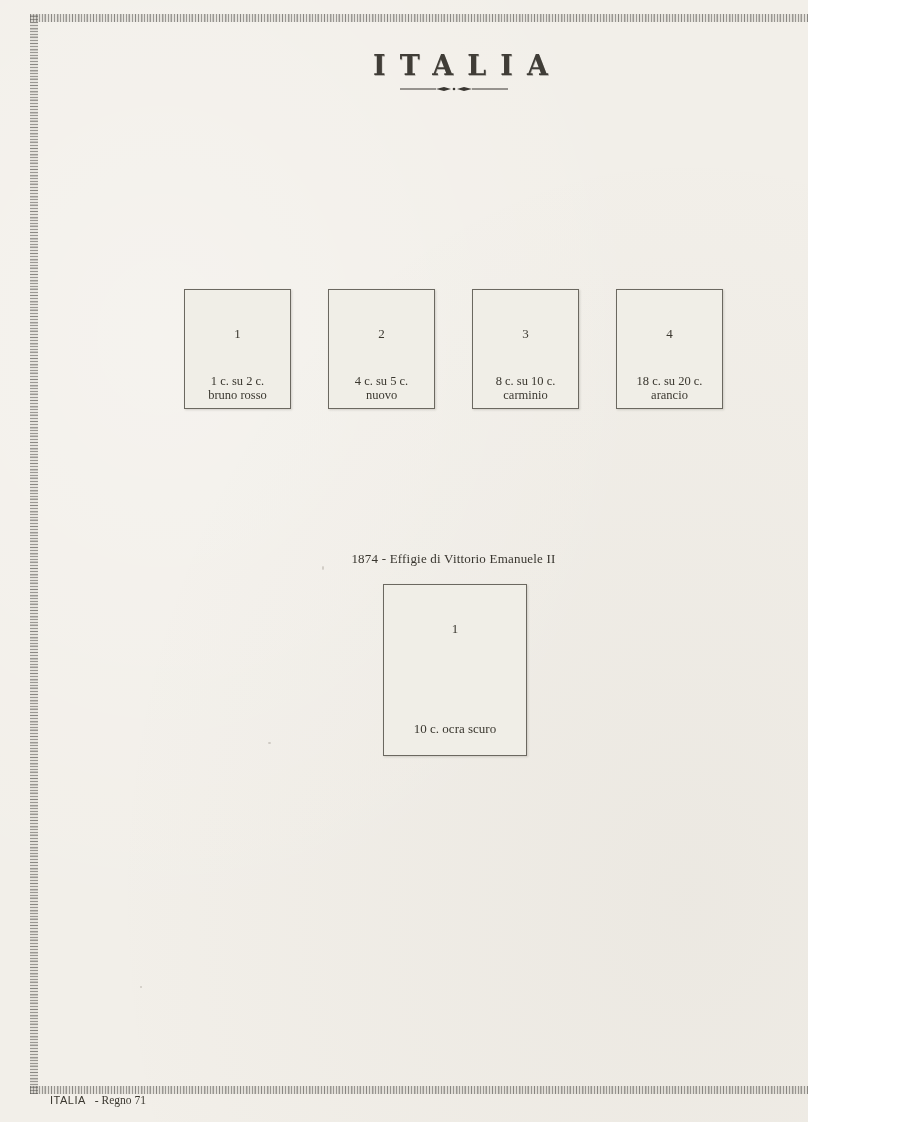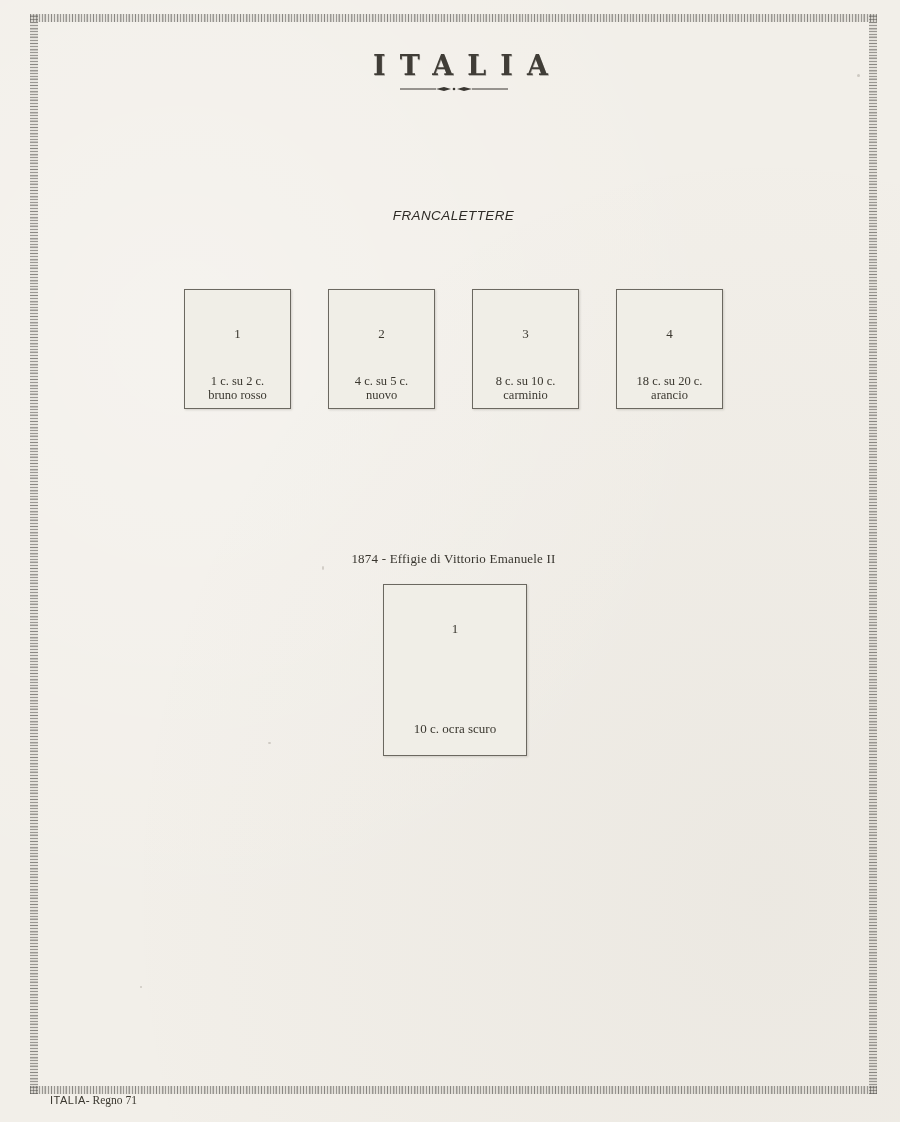--- a/index.html
+++ b/index.html
@@ -1,21 +1,21 @@
 <!DOCTYPE html>
 <html><head>
 <meta charset="utf-8">
 <style>
   html, body {
     margin: 0;
     padding: 0;
   }
   #page {
     position: relative;
-    width: 900px;
+    width: 808px;
     height: 1122px;
     background: #f2efe9;
     background-image:
       radial-gradient(ellipse at 20% 30%, rgba(255,255,255,0.25), rgba(255,255,255,0) 55%),
       radial-gradient(ellipse at 85% 80%, rgba(120,110,90,0.05), rgba(120,110,90,0) 60%);
     font-family: "Liberation Serif", serif;
     color: #35322b;
     overflow: hidden;
   }
 
@@ -116,21 +116,21 @@
     left: 50px; top: 1094px;
     font-size: 11.5px;
     color: #3a372f;
     white-space: nowrap;
   }
   .footer .album {
     font-family: "Liberation Sans", sans-serif;
     font-size: 11px;
     letter-spacing: 0.5px;
   }
-  .footer .pageno { }
+  .footer .pageno { margin-left: 9px; }
 
   
   .speck {
     position: absolute;
     border-radius: 50%;
     background: rgba(110,104,92,0.28);
   }
 </style>
 </head>
 <body>
@@ -151,21 +151,20 @@
       <g fill="#3a3732" stroke="#3a3732">
         <line x1="0" y1="5" x2="36" y2="5" stroke-width="1"></line>
         <polygon points="36,5 44,2.9 51,5 44,7.1" stroke-width="0"></polygon>
         <circle cx="54" cy="5" r="1.3" stroke-width="0"></circle>
         <polygon points="57,5 64,2.9 72,5 64,7.1" stroke-width="0"></polygon>
         <line x1="72" y1="5" x2="108" y2="5" stroke-width="1"></line>
       </g>
     </svg>
   </div>
 
-  <div class="centered section-heading heading-1">FRANCALETTERE</div>
 
 
   <div class="stamp-box stamp-small" style="left:184px">
     <div class="stamp-num">1</div>
     <div class="stamp-label">
       <div>1 c. su 2 c.</div>
       <div>bruno rosso</div>
     </div>
   </div>
 

